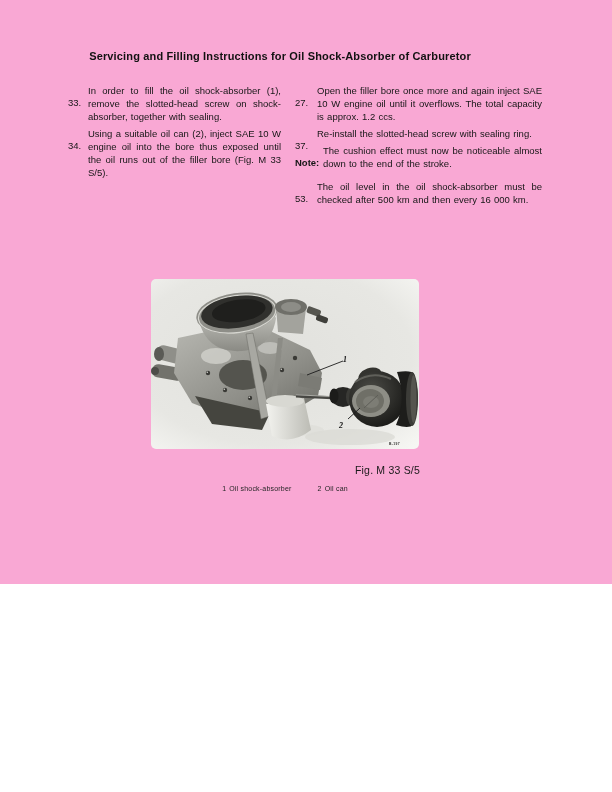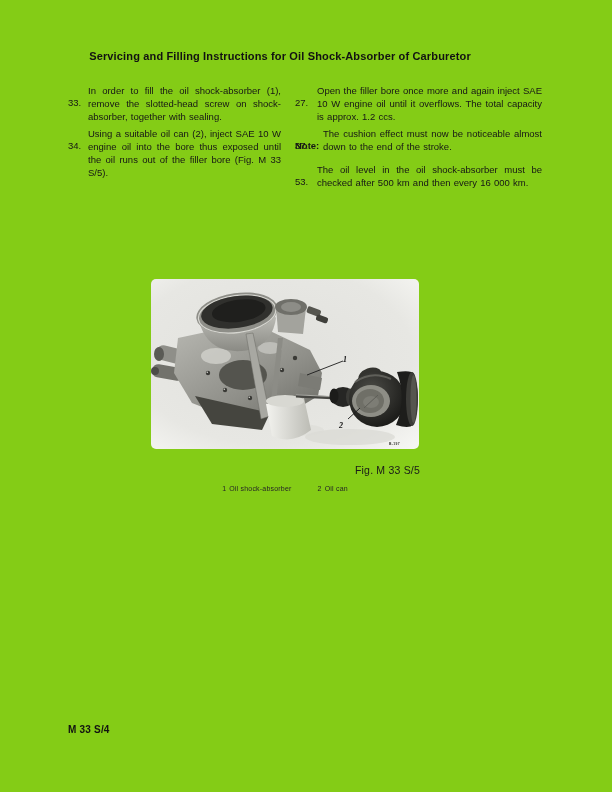--- a/index.html
+++ b/index.html
@@ -1,18 +1,18 @@
 <!DOCTYPE html>
 <html><head>
 <meta charset="utf-8">
 <style>
   html,body { margin:0; padding:0; background:#ffffff; }
   .page {
-    position:relative; width:612px; height:792px;
-    background:#84cc16; overflow:hidden;
+    position:relative; width:612px; height:584px;
+    background:#f9a8d4; overflow:hidden;
     font-family:"Liberation Sans", sans-serif;
     color:#161616;
     -webkit-font-smoothing:antialiased;
   }
   .title {
     position:absolute; top:50px; left:0; width:560px;
     text-align:center; font-size:11px; font-weight:700; letter-spacing:.15px;
     color:#121212;
   }
   .col { position:absolute; top:84px; font-size:9.5px; line-height:13px; }
@@ -69,20 +69,21 @@
     </div>
   </div>
 
   <div class="col col-right">
     <div class="item">
       <span class="num">27.</span>
       <span class="txt">Open the filler bore once more and again inject SAE 10 W engine oil until it overflows. The total capacity is approx. 1.2 ccs.</span>
     </div>
     <div class="item">
       <span class="num">37.</span>
+      <span class="txt">Re-install the slotted-head screw with sealing ring.</span>
     </div>
     <div class="item note">
       <span class="num">Note:</span>
       <span class="txt">The cushion effect must now be noticeable almost down to the end of the stroke.</span>
     </div>
     <div class="item">
       <span class="num">53.</span>
       <span class="txt">The oil level in the oil shock-absorber must be checked after 500 km and then every 16 000 km.</span>
     </div>
   </div>

